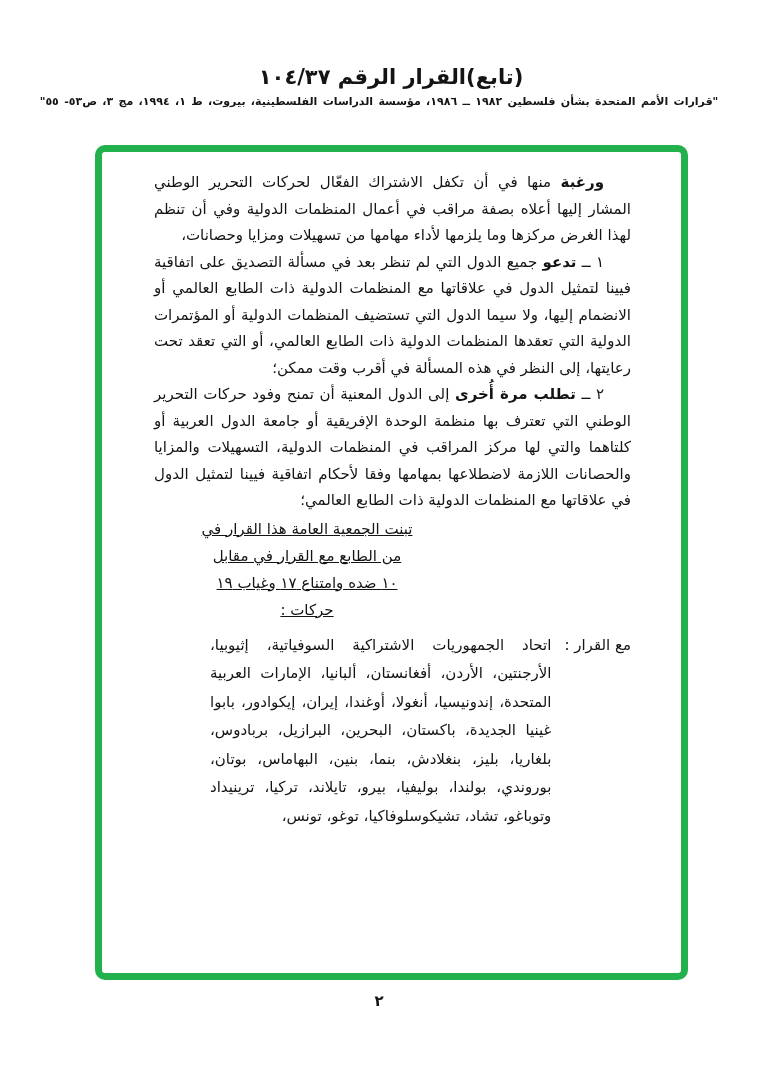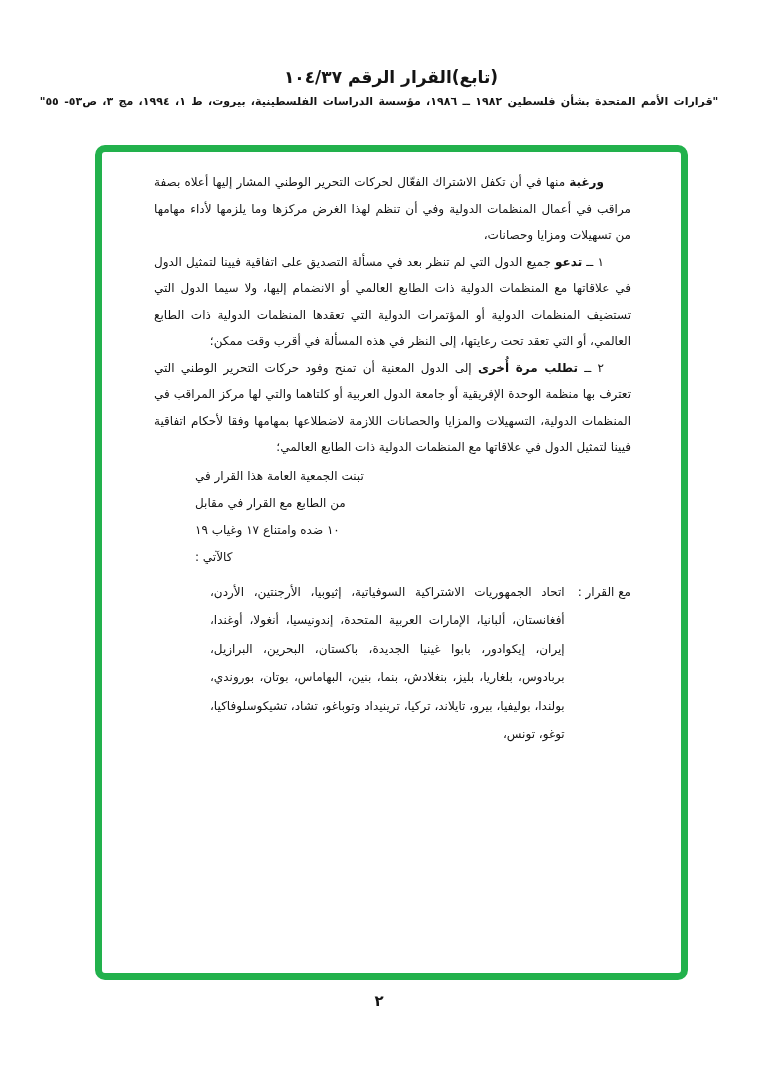--- a/index.html
+++ b/index.html
@@ -7,50 +7,50 @@
     position:relative;
     width:758px;height:1078px;
     background:#ffffff;
     font-family:"DejaVu Sans",sans-serif;
     color:#141414;
     overflow:hidden;
   }
   
   .header{ text-align:center; padding-top:66px; direction:rtl; }
   .title{
-    font-size:17px; font-weight:bold; line-height:22px;
+    font-size:21px; font-weight:bold; line-height:22px;
     letter-spacing:0.2px;
     margin-left:24px;
   }
   .source{
     font-size:11px; font-weight:bold; margin-top:7px;
     word-spacing:1.5px; line-height:14px;
   }
   
   .green-box{
     position:absolute; left:95px; top:145px;
     width:593px; height:835px;
     border:7px solid #22b14c; border-radius:10px;
     box-sizing:border-box; background:#ffffff;
   }
   .content{
     direction:rtl;
     padding:17px 50px 0 52px;
-    font-size:12px; line-height:26.5px;
+    font-size:15px; line-height:26.5px;
     text-align:justify;
   }
   .para{ margin:0; text-indent:27px; }
   .para .num{ font-weight:normal;margin-top:43px; }
   .para b{ font-weight:bold; }
   
   .adoption{
     margin:2px 212px 0 0;
     width:224px;
     line-height:27px;
-    text-align:left; text-indent:0;
+    text-align:center; text-indent:0;text-decoration:underline;
   }
   .adoption-line{ white-space:nowrap; }
   
   .vote{
     display:flex; margin-top:7px; line-height:28.5px;
   }
   .vote-label{
     white-space:nowrap;
     margin-left:13px;
   }
@@ -80,21 +80,21 @@
 
       <p class="para"><span class="num">١ ــ </span><b>تدعو</b><span> جميع الدول التي لم تنظر بعد في مسألة التصديق على اتفاقية فيينا لتمثيل الدول في علاقاتها مع المنظمات الدولية ذات الطابع العالمي أو الانضمام إليها، ولا سيما الدول التي تستضيف المنظمات الدولية أو المؤتمرات الدولية التي تعقدها المنظمات الدولية ذات الطابع العالمي، أو التي تعقد تحت رعايتها، إلى النظر في هذه المسألة في أقرب وقت ممكن؛</span></p>
 
       <p class="para"><span class="num">٢ ــ </span><b>تطلب مرة أُخرى</b><span> إلى الدول المعنية أن تمنح وفود حركات التحرير الوطني التي تعترف بها منظمة الوحدة الإفريقية أو جامعة الدول العربية أو كلتاهما والتي لها مركز المراقب في المنظمات الدولية، التسهيلات والمزايا والحصانات اللازمة لاضطلاعها بمهامها وفقا لأحكام اتفاقية فيينا لتمثيل الدول في علاقاتها مع المنظمات الدولية ذات الطابع العالمي؛</span></p>
 
 
       <div class="adoption">
         <div class="adoption-line">تبنت الجمعية العامة هذا القرار في</div>
         <div class="adoption-line">من الطابع مع القرار في مقابل</div>
         <div class="adoption-line">١٠ ضده وامتناع ١٧ وغياب ١٩</div>
-        <div class="adoption-line">كالآتي :</div>
+        <div class="adoption-line">حركات :</div>
       </div>
 
       <div class="vote">
         <div class="vote-label">مع القرار :</div>
         <div class="vote-countries">اتحاد الجمهوريات الاشتراكية السوفياتية، إثيوبيا، الأرجنتين، الأردن، أفغانستان، ألبانيا، الإمارات العربية المتحدة، إندونيسيا، أنغولا، أوغندا، إيران، إيكوادور، بابوا غينيا الجديدة، باكستان، البحرين، البرازيل، بربادوس، بلغاريا، بليز، بنغلادش، بنما، بنين، البهاماس، بوتان، بوروندي، بولندا، بوليفيا، بيرو، تايلاند، تركيا، ترينيداد وتوباغو، تشاد، تشيكوسلوفاكيا، توغو، تونس،</div>
       </div>
 
     </div>
   </div>
 

